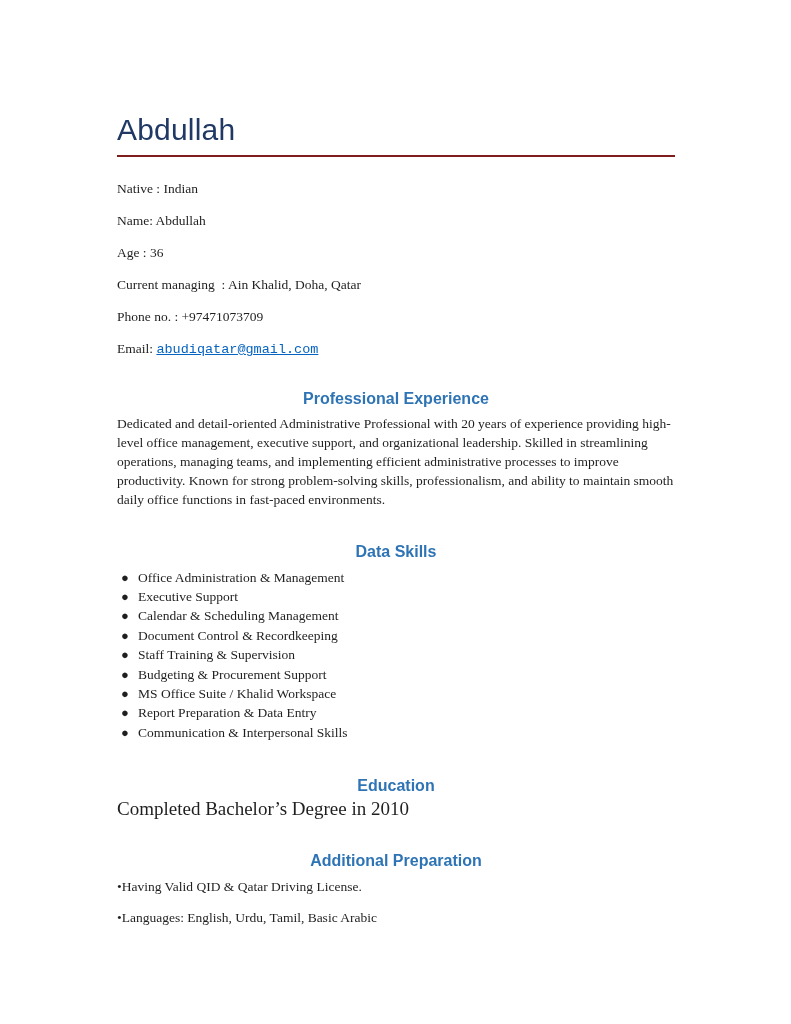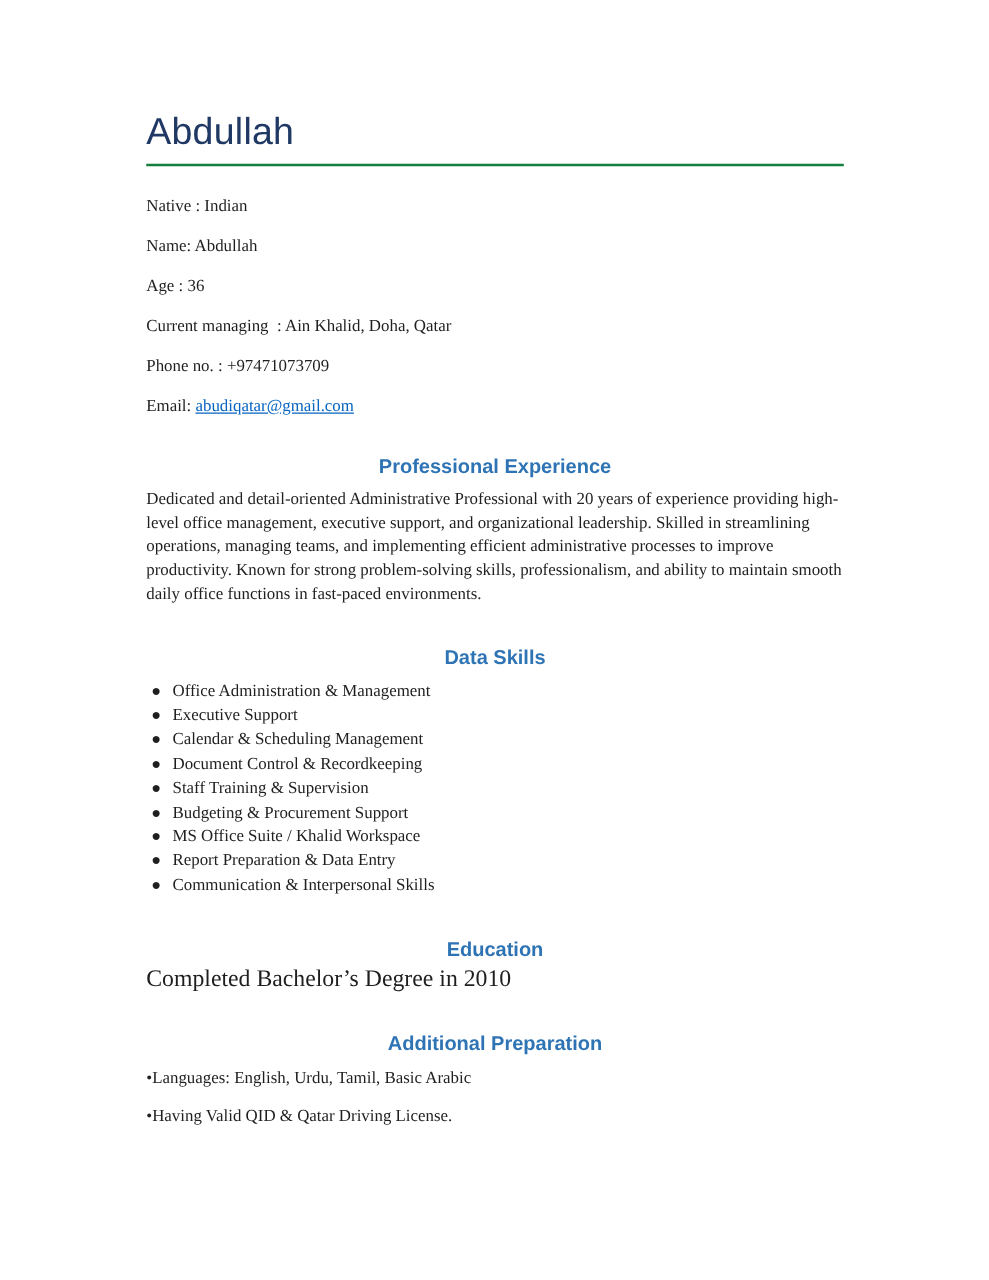--- a/index.html
+++ b/index.html
@@ -13,41 +13,42 @@
     font-family: "Liberation Serif", "DejaVu Serif", serif;
     color: #1f1f1f;
   }
   .content {
     position: absolute;
     left: 117px;
     top: 0;
     width: 558px;
   }
   .doc-title {
-    margin-top: 88px;
+    margin-top: 112px;
     font-family: "Liberation Sans", "DejaVu Sans", sans-serif;
     font-weight: 400;
     font-size: 30px;
     line-height: 36px;
     color: #1f3864;
     letter-spacing: 0.2px;
     padding-bottom: 7px;
-    border-bottom: 2px solid #15803d;
+    border-bottom: 2px solid #7f1d1d;
   }
   .info p {
     white-space: pre-wrap;
     font-size: 13.5px;
     line-height: 17.5px;
     margin: 0 0 14.5px 0;
   }
   .info { margin-top: 23px; }
   .email-link {
     color: #0563c1;
     text-decoration: underline;
     cursor: pointer;
+    font-family: Liberation Mono, monospace;
   }
   h2.section-heading {
     font-family: "Liberation Sans", "DejaVu Sans", sans-serif;
     font-weight: 700;
     font-size: 16px;
     line-height: 20px;
     color: #2e74b5;
     text-align: center;
   }
   .sec-experience h2 { margin-top: 30px; }
@@ -154,18 +155,18 @@
       </ul>
     </div>
 
     <div class="sec-education">
       <h2 class="section-heading">Education</h2>
       <p class="body-par">Completed Bachelor’s Degree in 2010</p>
     </div>
 
     <div class="sec-additional">
       <h2 class="section-heading">Additional Preparation</h2>
+      <p>•Having Valid QID &amp; Qatar Driving License.</p>
       <p>•Languages: English, Urdu, Tamil, Basic Arabic</p>
-      <p>•Having Valid QID &amp; Qatar Driving License.</p>
     </div>
 
   </div>
 </div>
 
 </body></html>

